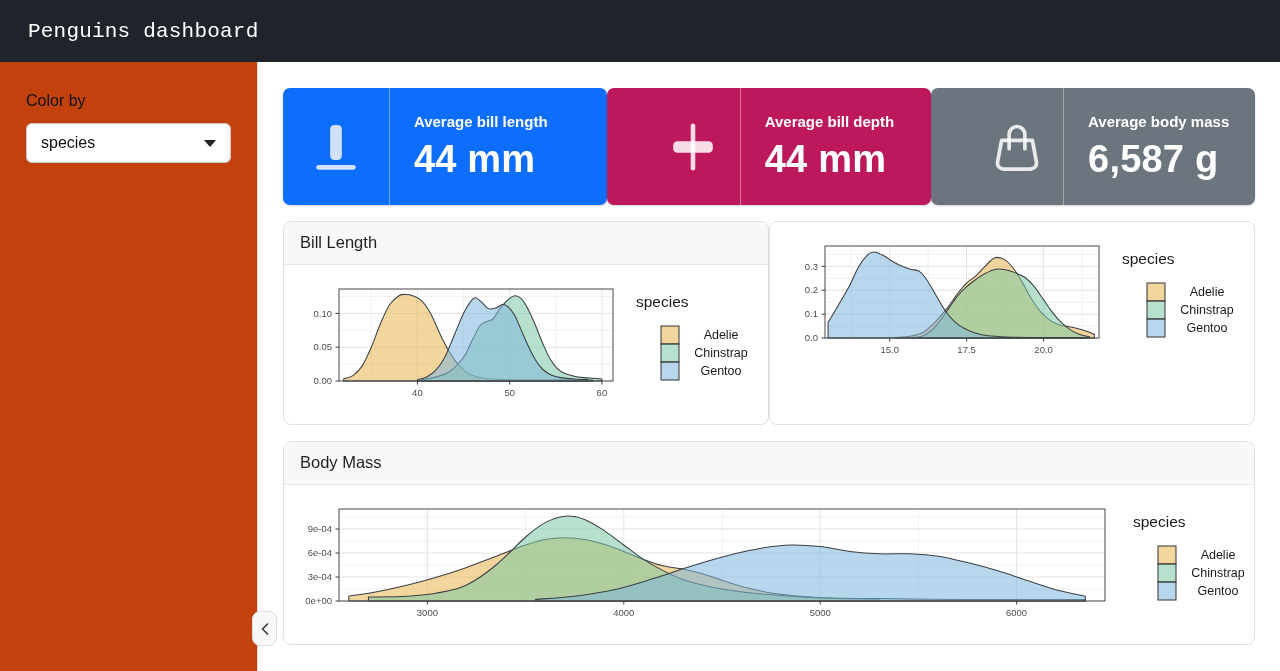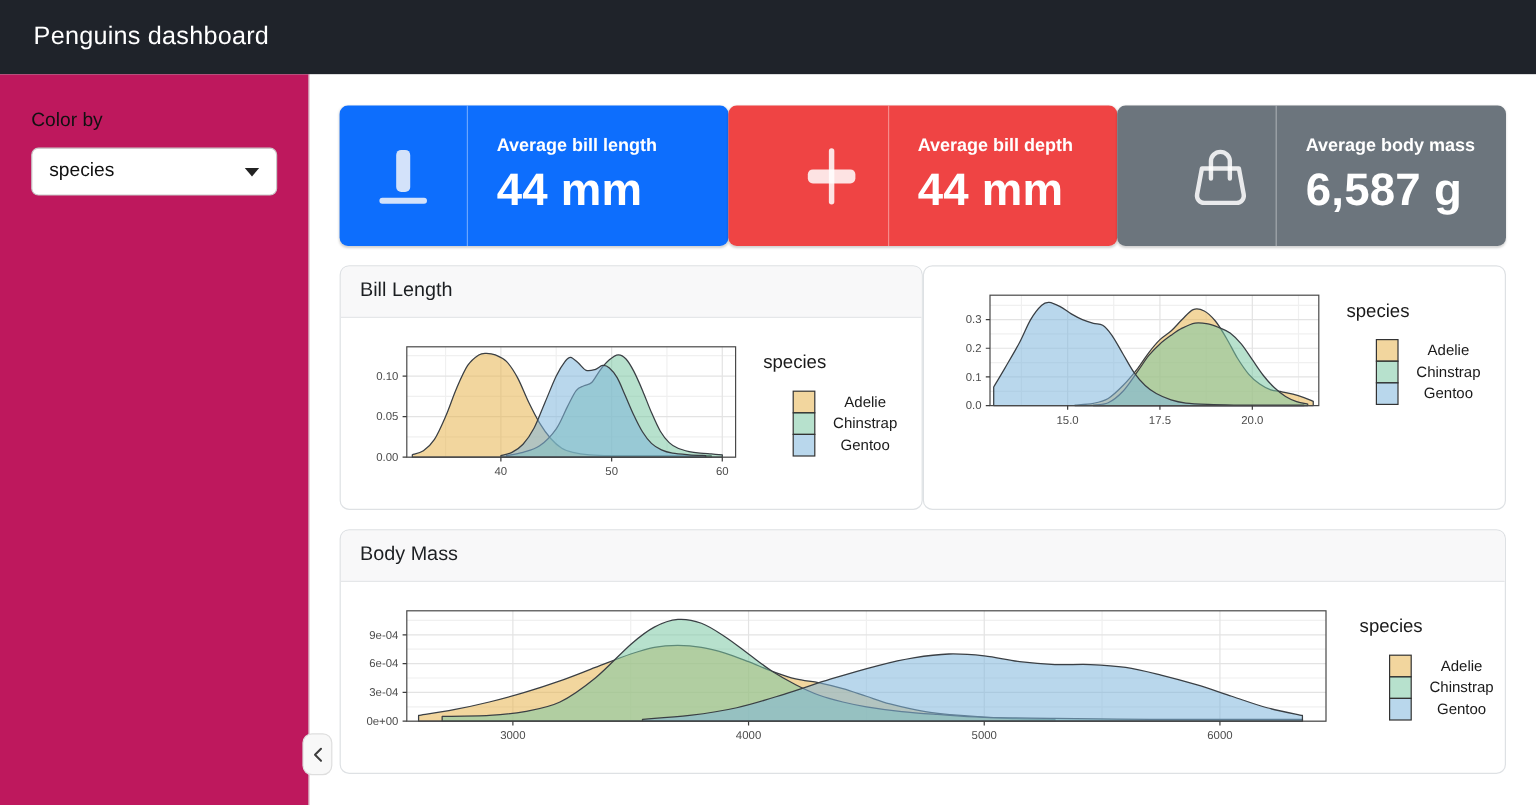--- a/index.html
+++ b/index.html
@@ -3,26 +3,26 @@
 <meta charset="utf-8">
 <style>
   * { box-sizing: border-box; margin: 0; padding: 0; }
   html, body { width: 1280px; height: 671px; overflow: hidden; }
   body { font-family: "Liberation Sans", sans-serif; background: #ffffff; color: #1b1f23; }
 
   .app-header {
     height: 62px; background: #1f232a; color: #ffffff;
     display: flex; align-items: center; padding: 0 28px;
   }
-  .app-title { font-size: 21px; font-weight: 500; letter-spacing: 0.2px; }
+  .app-title { font-size: 21px; font-weight: 500; letter-spacing: 0.2px; font-family: Liberation Mono, monospace; }
 
   .layout { display: flex; height: 609px; position: relative; }
 
   .sidebar {
-    width: 258px; flex: 0 0 258px; background: #be185d;
+    width: 258px; flex: 0 0 258px; background: #c2410c;
     border-right: 1px solid #dcdcdc; padding: 30px 26px;
   }
   .color-by-label { font-size: 16px; color: #111; }
   .select-box {
     margin-top: 13px; height: 40px; background: #fff;
     border: 1px solid #c9c9c9; border-radius: 6px;
     display: flex; align-items: center; justify-content: space-between;
     padding: 0 14px; font-size: 16px; cursor: pointer; color: #111;
   }
   .caret-down {
@@ -98,21 +98,21 @@
             <rect x="6.2" y="1.2" width="3.6" height="10.8" rx="1.3"></rect>
             <rect x="1.9" y="13.5" width="12.2" height="1.5" rx="0.75"></rect>
           </svg>
         </div>
         <div class="vb-content">
           <div class="vb-title">Average bill length</div>
           <div class="vb-value">44 mm</div>
         </div>
       </div>
 
-      <div class="value-box" style="background: #ef4444; padding-left: 40px;">
+      <div class="value-box" style="background: #be185d; padding-left: 40px;">
         <div class="vb-showcase">
           <svg width="52" height="52" viewBox="0 0 16 16" fill="currentColor">
             <rect x="7.3" y="0.8" width="1.4" height="14.4" rx="0.7"></rect>
             <rect x="1.9" y="6.2" width="12.2" height="3.6" rx="1.3"></rect>
           </svg>
         </div>
         <div class="vb-content">
           <div class="vb-title">Average bill depth</div>
           <div class="vb-value">44 mm</div>
         </div>

